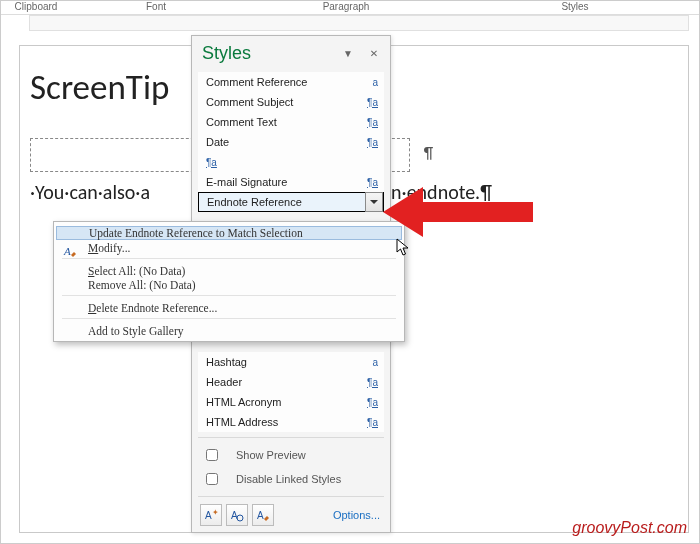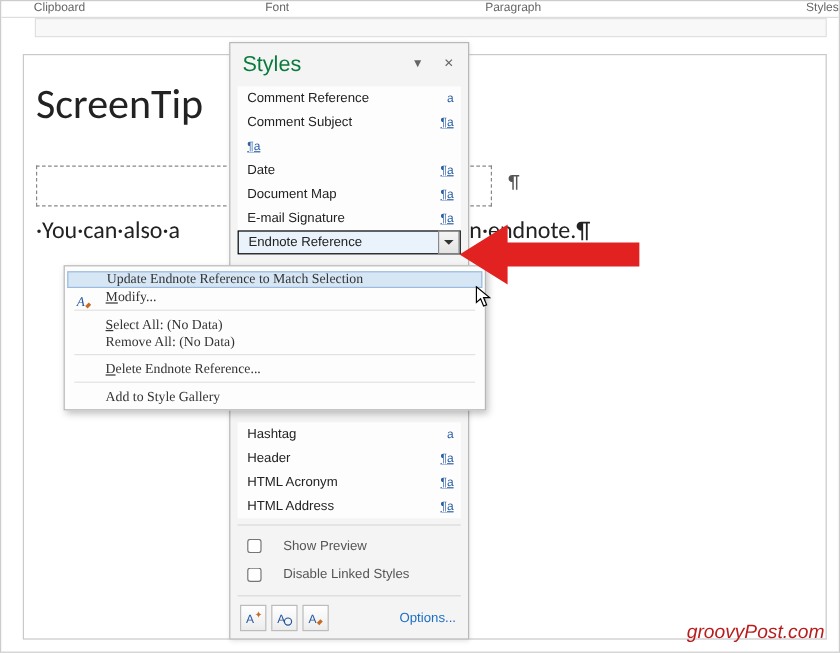--- a/index.html
+++ b/index.html
@@ -17,21 +17,21 @@
   
   .ribbon-groups {
     position: absolute;
     top: 0; left: 0; right: 0; height: 14px;
     display: flex;
     font-size: 10px;
     color: #666;
     border-bottom: 1px solid #ddd;
   }
   .ribbon-groups div {
-    text-align: right;
+    text-align: center;
   }
   
   .ruler {
     position: absolute;
     top: 14px; left: 28px; right: 10px; height: 16px;
     background: #f8f8f8;
     border: 1px solid #e0e0e0;
     font-size: 0;
   }
   .doc {
@@ -264,28 +264,28 @@
   <div class="style-list">
     <div class="style-item">
       <span class="label">Comment Reference</span>
       <span class="style-marker">a</span>
     </div>
     <div class="style-item">
       <span class="label">Comment Subject</span>
       <span class="style-marker u">¶a</span>
     </div>
     <div class="style-item">
+      <span class="label">Comment Text</span>
       <span class="style-marker u">¶a</span>
     </div>
     <div class="style-item">
       <span class="label">Date</span>
       <span class="style-marker u">¶a</span>
     </div>
     <div class="style-item">
-      <span class="label">Document Map</span>
       <span class="style-marker u">¶a</span>
     </div>
     <div class="style-item">
       <span class="label">E-mail Signature</span>
       <span class="style-marker u">¶a</span>
     </div>
     <div class="style-item selected">
       <span class="label">Endnote Reference</span>
       <span class="dropdown-arrow"></span>
     </div>

